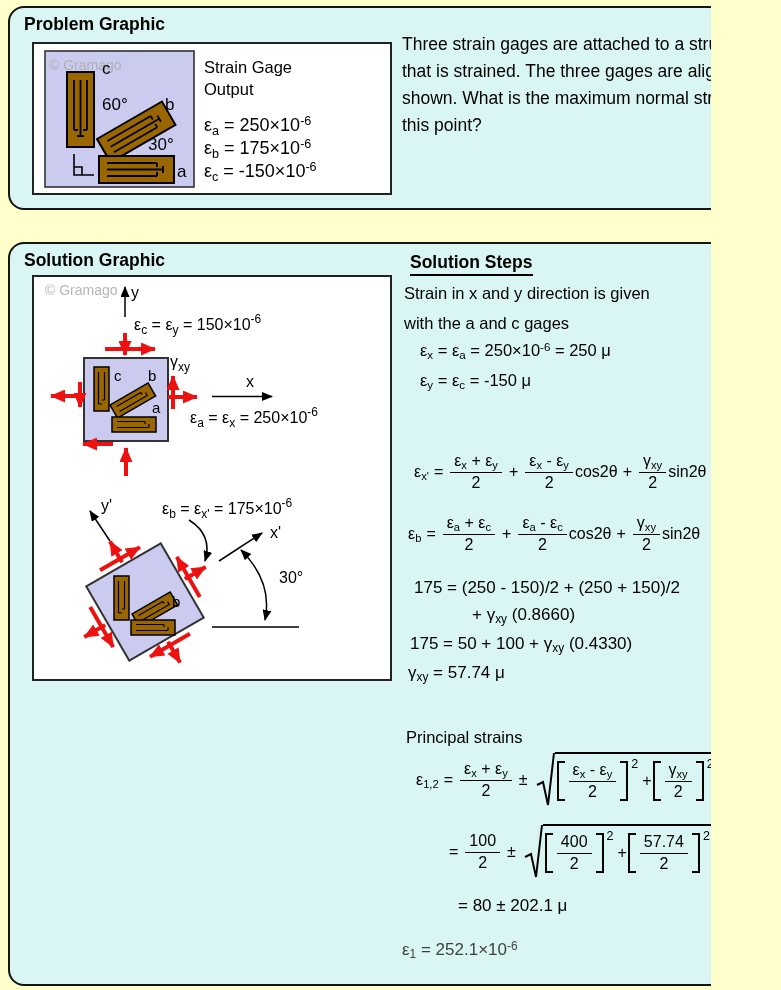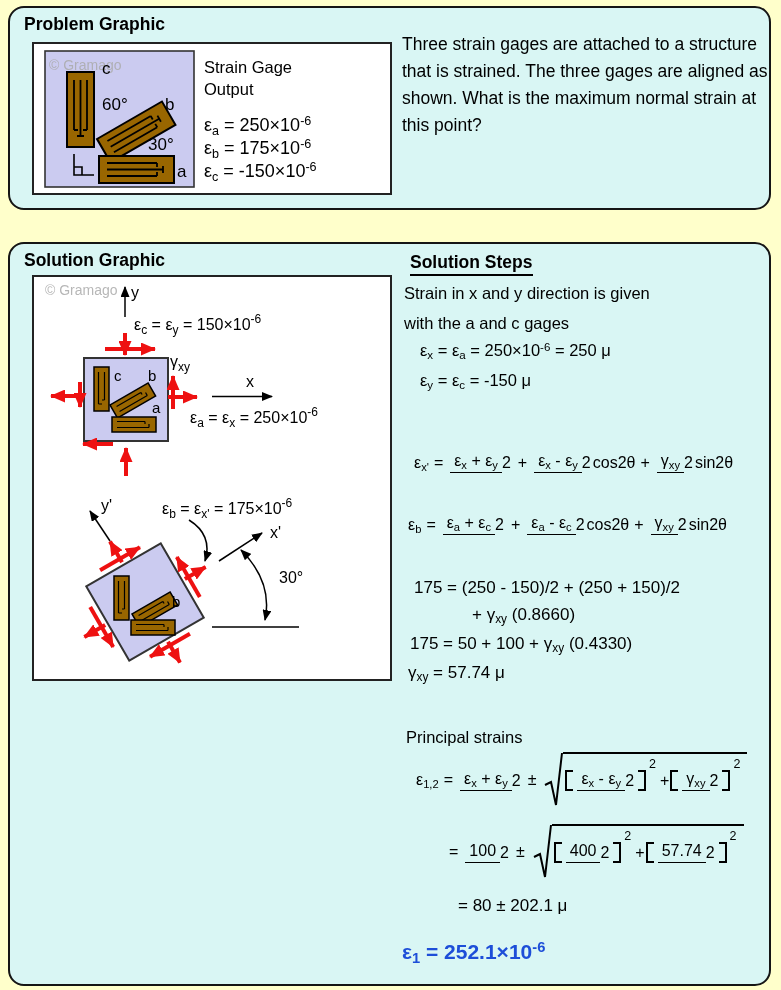--- a/index.html
+++ b/index.html
@@ -1,46 +1,46 @@
 <!DOCTYPE html>
 <html><head>
 <meta charset="utf-8">
 <style>
   html,body{margin:0;padding:0;}
   body{background:#FFFFCB;font-family:"Liberation Sans","DejaVu Sans",sans-serif;color:#000;}
-  .page{position:relative;width:781px;height:990px;background:#FFFFCB;overflow:hidden;}
+  .page{position:relative;width:711px;height:990px;background:#FFFFCB;overflow:hidden;}
   .panel{position:absolute;left:8px;width:759px;background:#D9F6F4;border:2px solid #151515;border-radius:16px;}
   .panel-top{top:6px;height:200px;}
   .panel-bottom{top:242px;height:740px;}
   .panel-title{position:absolute;left:14px;top:6px;font-size:17.5px;font-weight:bold;}
   .u-title{display:inline-block;font-size:17.5px;font-weight:bold;border-bottom:2px solid #000;padding-bottom:1px;}
   .gbox{position:absolute;left:22px;top:34px;width:356px;height:149px;background:#fff;border:2px solid #222;}
   .gbox2{position:absolute;left:22px;top:31px;width:356px;height:402px;background:#fff;border:2px solid #222;}
   .gbox svg,.gbox2 svg{position:absolute;left:0;top:0;display:block;}
   .sg-out{position:absolute;left:170px;top:12px;font-size:16.5px;line-height:22px;}
   .sg-vals{position:absolute;left:170px;top:70px;font-size:18px;line-height:23px;}
   sub{font-size:0.7em;vertical-align:-0.28em;line-height:0;}
   sup{font-size:0.7em;vertical-align:0.45em;line-height:0;}
   .statement{position:absolute;left:390px;top:10px;width:374px;}
   .statement p{font-size:17.5px;line-height:27px;margin:13px 0 0 2px;}
   .steps{position:absolute;left:390px;top:0;width:378px;height:740px;font-size:16.5px;}
   .steps .blk{position:absolute;white-space:nowrap;}
   .eq{display:flex;align-items:center;white-space:nowrap;font-size:16px;}
   .eq .op{margin:0 5px;}
-  .frac{display:inline-flex;align-items:center;vertical-align:middle;margin:0 2px;}
+  .frac{display:inline-flex;flex-direction:column;align-items:center;vertical-align:middle;margin:0 2px;}
   .frac .num{padding:0 4px 2px;border-bottom:1.7px solid #000;white-space:nowrap;}
   .frac .den{padding-top:1px;}
   .sqrt{display:inline-flex;align-items:flex-start;margin-left:3px;}
   .rad{flex:none;}
   .sqbody{border-top:2px solid #000;display:flex;align-items:center;padding:5px 3px 0 1px;min-height:50px;box-sizing:border-box;}
   .bgrp{display:inline-flex;align-items:stretch;margin:0 1px;}
   .lbrk{width:6px;border:2px solid #000;border-right:none;margin-right:2px;}
   .rbrk{width:6px;border:2px solid #000;border-left:none;margin-left:2px;}
   .bsq{font-size:12.5px;align-self:flex-start;margin:-2px 4px 0 2px;}
-  .red{color:#1d4ed8;font-size:21px;font-weight:bold;}
+  .red{color:#404040;font-size:17px;}
   .wm{fill:#ABABAB;opacity:0.85;}
 </style>
 </head>
 <body>
 
 <svg width="0" height="0" style="position:absolute">
   <defs>
     <marker id="redhead" markerUnits="userSpaceOnUse" markerWidth="15" markerHeight="13" refX="14" refY="6.5" orient="auto-start-reverse">
       <path d="M0,0 L15,6.5 L0,13 z" fill="#EE1111"></path>
     </marker>

